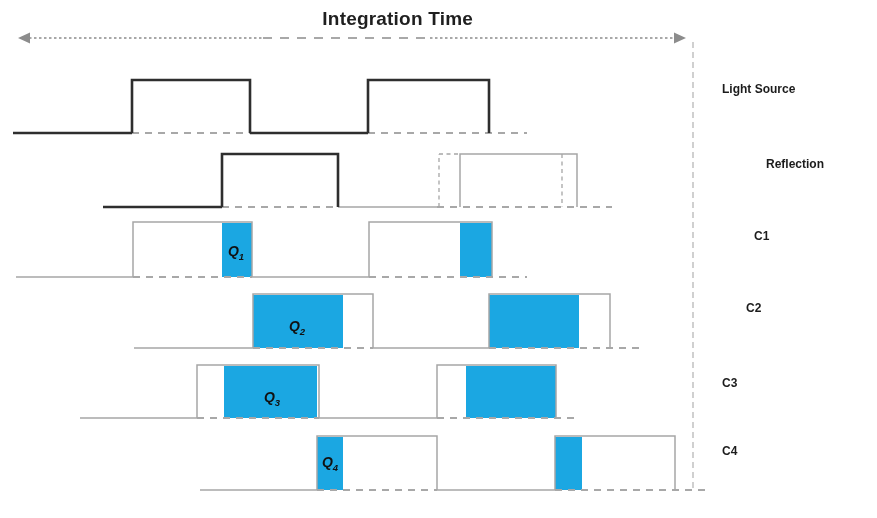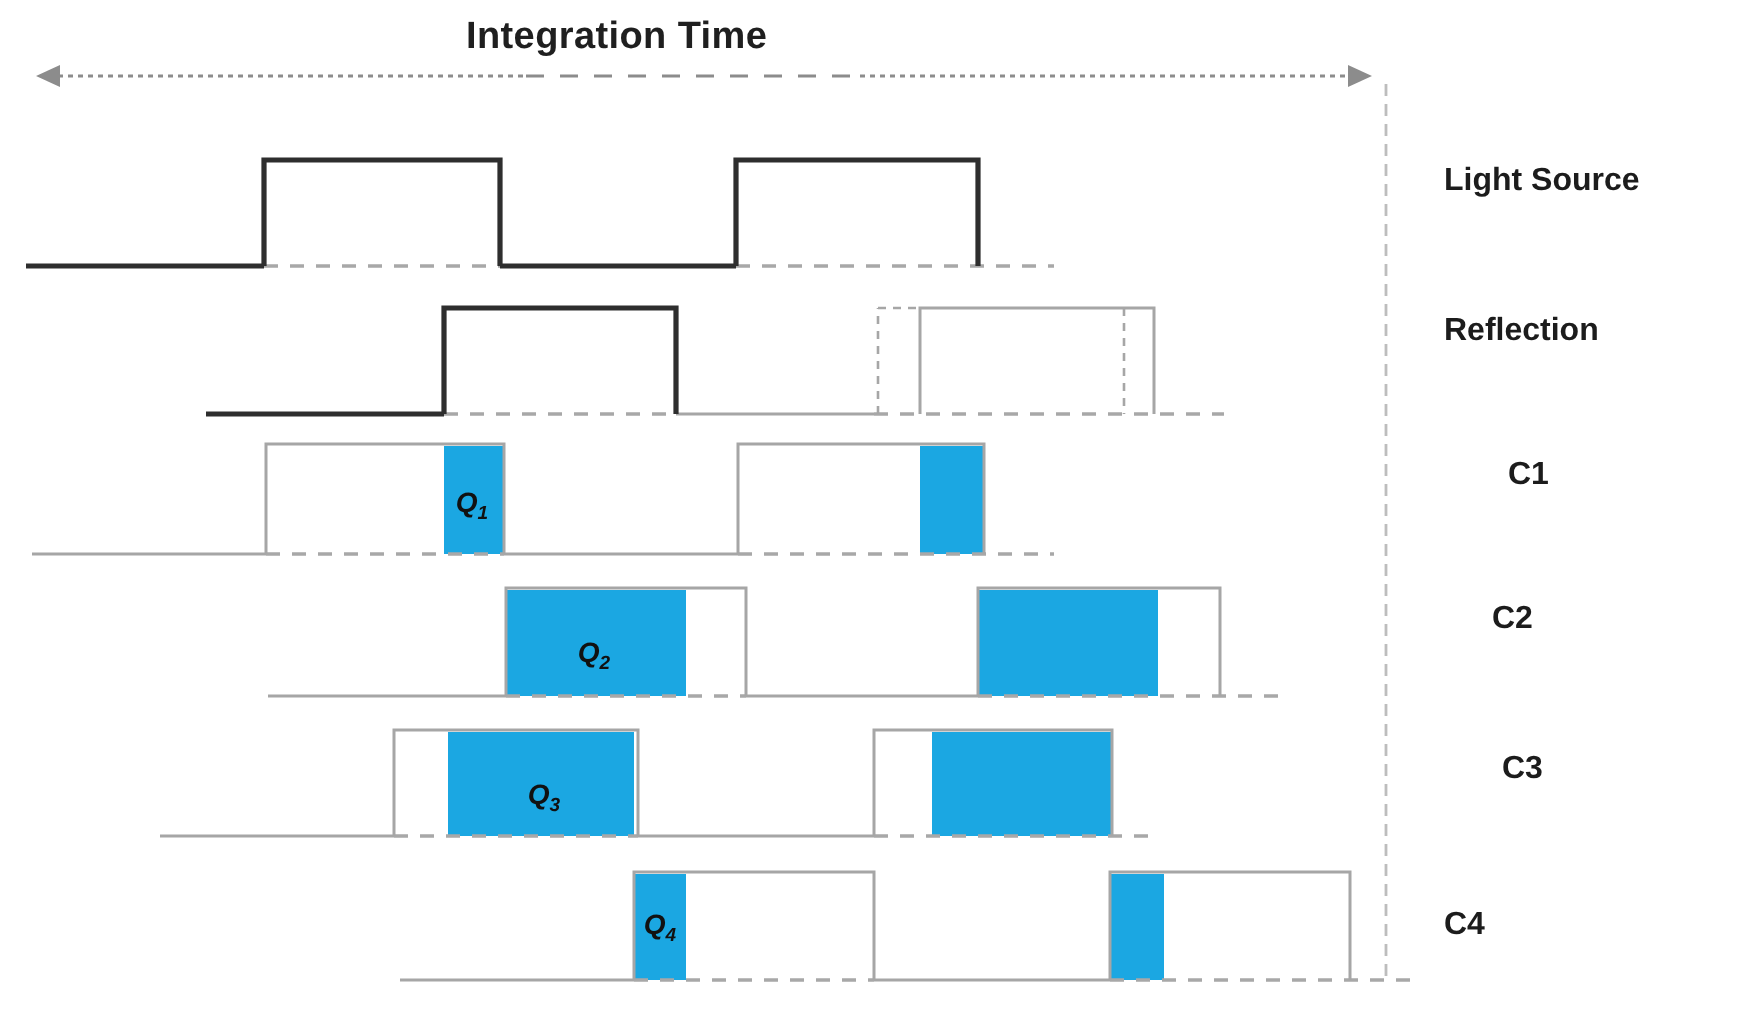--- a/index.html
+++ b/index.html
@@ -1,25 +1,25 @@
 <!DOCTYPE html>
 <html><head>
 <meta charset="utf-8">
 <style>
   html,body{margin:0;padding:0;background:#ffffff;}
   .stage{
     position:relative;width:877px;height:518px;background:#ffffff;
     font-family:"Liberation Sans", sans-serif;overflow:hidden;
   }
   .title{
-    position:absolute;top:8px;left:233px;width:240px;text-align:left;
+    position:absolute;top:8px;left:233px;width:240px;text-align:right;
     font-size:19px;font-weight:bold;color:#1f1f1f;letter-spacing:.2px;
   }
   .row-label{
-    position:absolute;left:722px;font-size:16px;font-weight:bold;color:#1c1c1c;
+    position:absolute;left:722px;font-size:12px;font-weight:bold;color:#1c1c1c;
     white-space:nowrap;
   }
   svg{position:absolute;top:0;left:0;}
 </style>
 </head>
 <body>
 
 <div class="stage">
   <div class="title">Integration Time</div>
   <svg id="wave-svg" width="877" height="518" viewBox="0 0 877 518">
@@ -76,19 +76,19 @@
       <line x1="200" y1="490" x2="317" y2="490" stroke="#a6a6a6" stroke-width="1.5" fill="none"></line>
       <line x1="317" y1="490" x2="437" y2="490" stroke="#a8a8a8" stroke-width="1.8" fill="none" stroke-dasharray="7 6"></line>
       <line x1="437" y1="490" x2="555" y2="490" stroke="#a6a6a6" stroke-width="1.5" fill="none"></line>
       <line x1="555" y1="490" x2="710" y2="490" stroke="#a8a8a8" stroke-width="1.8" fill="none" stroke-dasharray="7 6"></line>
       <polyline points="317,490 317,436 437,436 437,490" fill="none" stroke="#a6a6a6" stroke-width="1.5" stroke-linejoin="miter"></polyline>
       <polyline points="555,490 555,436 675,436 675,490" fill="none" stroke="#a6a6a6" stroke-width="1.5" stroke-linejoin="miter"></polyline>
       <text x="330" y="467" text-anchor="middle" fill="#111" font-family="&quot;Liberation Sans&quot;, sans-serif" font-size="14" font-weight="bold" font-style="italic">Q<tspan dy="3.5" font-size="9.5">4</tspan></text>
     </svg>
   <div id="labels">
       <div class="row-label" style="top: 82px; color: rgb(28, 28, 28);">Light Source</div>
-      <div class="row-label" style="top: 157px; color: rgb(28, 28, 28);">Reflection</div>
+      <div class="row-label" style="top: 157px; color: rgb(28, 28, 28); margin-left: 44px;">Reflection</div>
       <div class="row-label" style="top: 229px; color: rgb(28, 28, 28); margin-left: 32px;">C1</div>
       <div class="row-label" style="top: 301px; color: rgb(28, 28, 28); margin-left: 24px;">C2</div>
-      <div class="row-label" style="top: 376px; color: rgb(28, 28, 28); margin-left: 29px;">C3</div>
-      <div class="row-label" style="top: 454px; color: rgb(28, 28, 28);">C4</div>
+      <div class="row-label" style="top: 376px; color: rgb(28, 28, 28);">C3</div>
+      <div class="row-label" style="top: 444px; color: rgb(28, 28, 28);">C4</div>
     </div>
 </div>
 
 </body></html>

